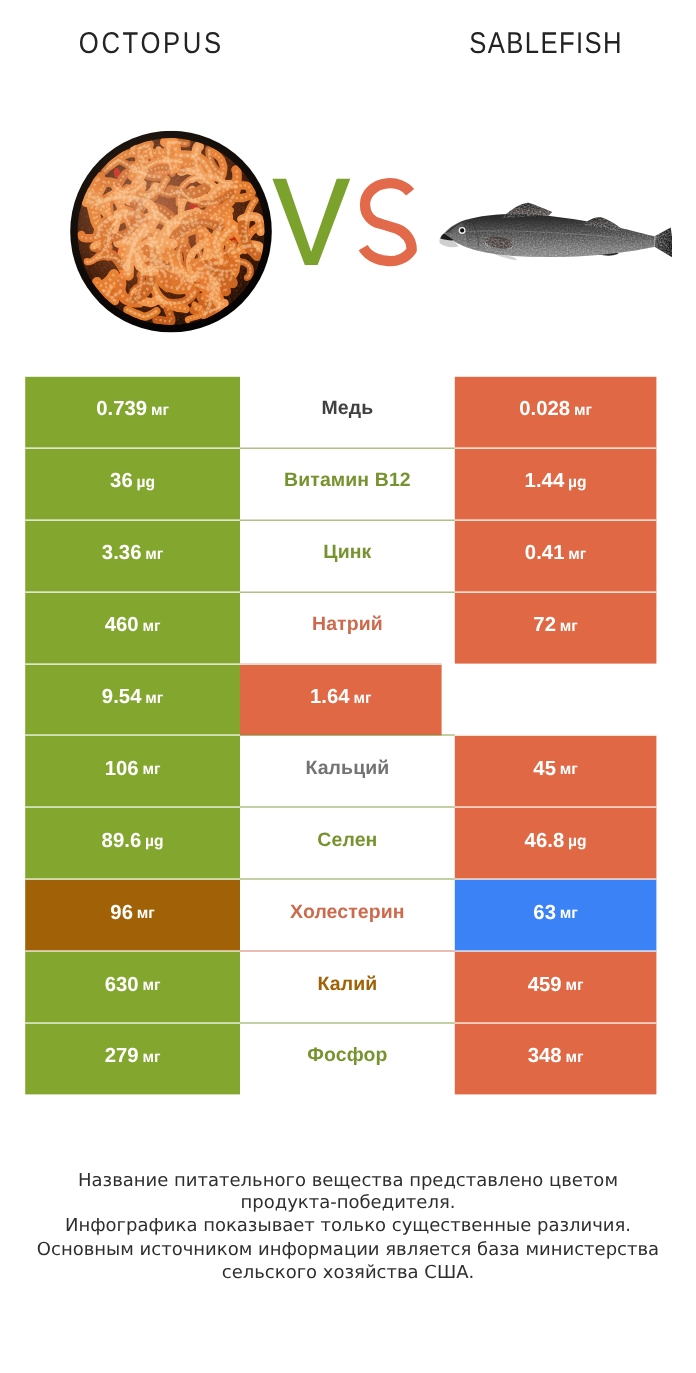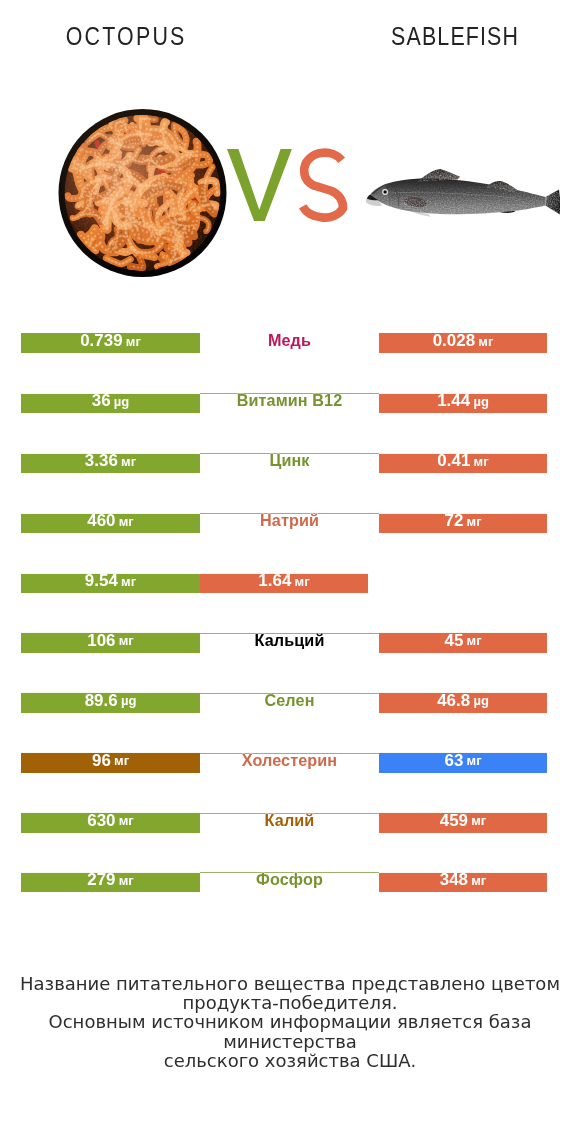--- a/index.html
+++ b/index.html
@@ -18,36 +18,36 @@
   .hdr-right{left:309.5px;width:290px;}
 
   
   .hero{position:absolute;left:0;top:95px;width:580px;height:200px;}
   .octo{position:absolute;left:55.7px;top:13.8px;width:173px;height:168.3px;}
   .fish{position:absolute;left:366px;top:68px;width:194px;height:72px;overflow:hidden;}
   .vs{position:absolute;left:226px;top:48px;width:130px;height:100px;}
 
   
   .table{position:absolute;left:21px;top:313.5px;width:537px;}
-  .row{display:flex;height:59.9px;position:relative;align-items:center;}
+  .row{display:flex;height:59.9px;position:relative;}
   .cell{display:flex;align-items:center;justify-content:center;box-sizing:border-box;}
   .c-left .num,.c-right .num,.c-left .unit,.c-right .unit{position:relative;top:-2px;}
   .c-left{width:179px;position:relative;}
   .c-mid{width:179px;background:#fff;position:relative;}
   .c-right{width:168px;position:relative;}
   .num{color:#ffffff;font-size:16.9px;font-weight:bold;letter-spacing:0.05px;}
   .unit{color:#ffffff;font-size:13px;font-weight:bold;margin-left:3.2px;}
   .label{font-size:16.2px;font-weight:bold;letter-spacing:0.1px;position:relative;top:-2.5px;
          -webkit-text-stroke:0.75px #ffffff;paint-order:stroke fill;}
   .divider{position:absolute;left:0;top:-0.5px;width:100%;height:1px;opacity:0.72;}
   .wdiv{position:absolute;left:0;top:-0.5px;width:100%;height:1px;background:#f6f8ef;}
 
   
   .footer{position:absolute;left:0;top:974px;width:580px;text-align:center;
-          color:#2e2e2e;font-size:18px;line-height:19.2px;font-weight:400;
+          color:#2e2e2e;font-size:15px;line-height:19.2px;font-weight:400;
           font-family:"DejaVu Sans",sans-serif;
           -webkit-text-stroke:0.9px #ffffff;paint-order:stroke fill;}
 </style>
 </head>
 <body>
 
 <div class="page">
 
   <div class="hdr-title hdr-left"><span>OCTOPUS</span></div>
   <div class="hdr-title hdr-right"><span>SABLEFISH</span></div>
@@ -557,21 +557,21 @@
 </svg></div>
   </div>
 
   <div class="table" id="nutrient-table">
       <div class="row">
         <div class="cell c-left" style="background:#83a72e">
           <span class="num">0.739</span>
           <span class="unit">мг</span>
         </div>
         <div class="cell c-mid">
-          <span class="label" style="color:#be185d">Медь</span>
+          <span class="label" style="color:#404040">Медь</span>
         </div>
         <div class="cell c-right" style="background:#e06844">
           <span class="num">0.028</span>
           <span class="unit">мг</span>
         </div>
       </div>
       <div class="row">
         <div class="cell c-left" style="background:#83a72e">
           <div class="wdiv"></div>
           <span class="num">36</span>
@@ -632,21 +632,21 @@
         </div>
       </div>
       <div class="row">
         <div class="cell c-left" style="background:#83a72e">
           <div class="wdiv"></div>
           <span class="num">106</span>
           <span class="unit">мг</span>
         </div>
         <div class="cell c-mid">
           <div class="divider" style="background:#76932f"></div>
-          <span class="label" style="color:#000000">Кальций</span>
+          <span class="label" style="color:#737373">Кальций</span>
         </div>
         <div class="cell c-right" style="background:#e06844">
           <div class="wdiv"></div>
           <span class="num">45</span>
           <span class="unit">мг</span>
         </div>
       </div>
       <div class="row">
         <div class="cell c-left" style="background:#83a72e">
           <div class="wdiv"></div>
@@ -709,17 +709,18 @@
           <div class="wdiv"></div>
           <span class="num">348</span>
           <span class="unit">мг</span>
         </div>
       </div>
     </div>
 
   <div class="footer" id="footer">
       <div>Название питательного вещества представлено цветом</div>
       <div>продукта-победителя.</div>
+      <div>Инфографика показывает только существенные различия.</div>
       <div>Основным источником информации является база министерства</div>
       <div>сельского хозяйства США.</div>
     </div>
 
 </div>
 
 </body></html>

